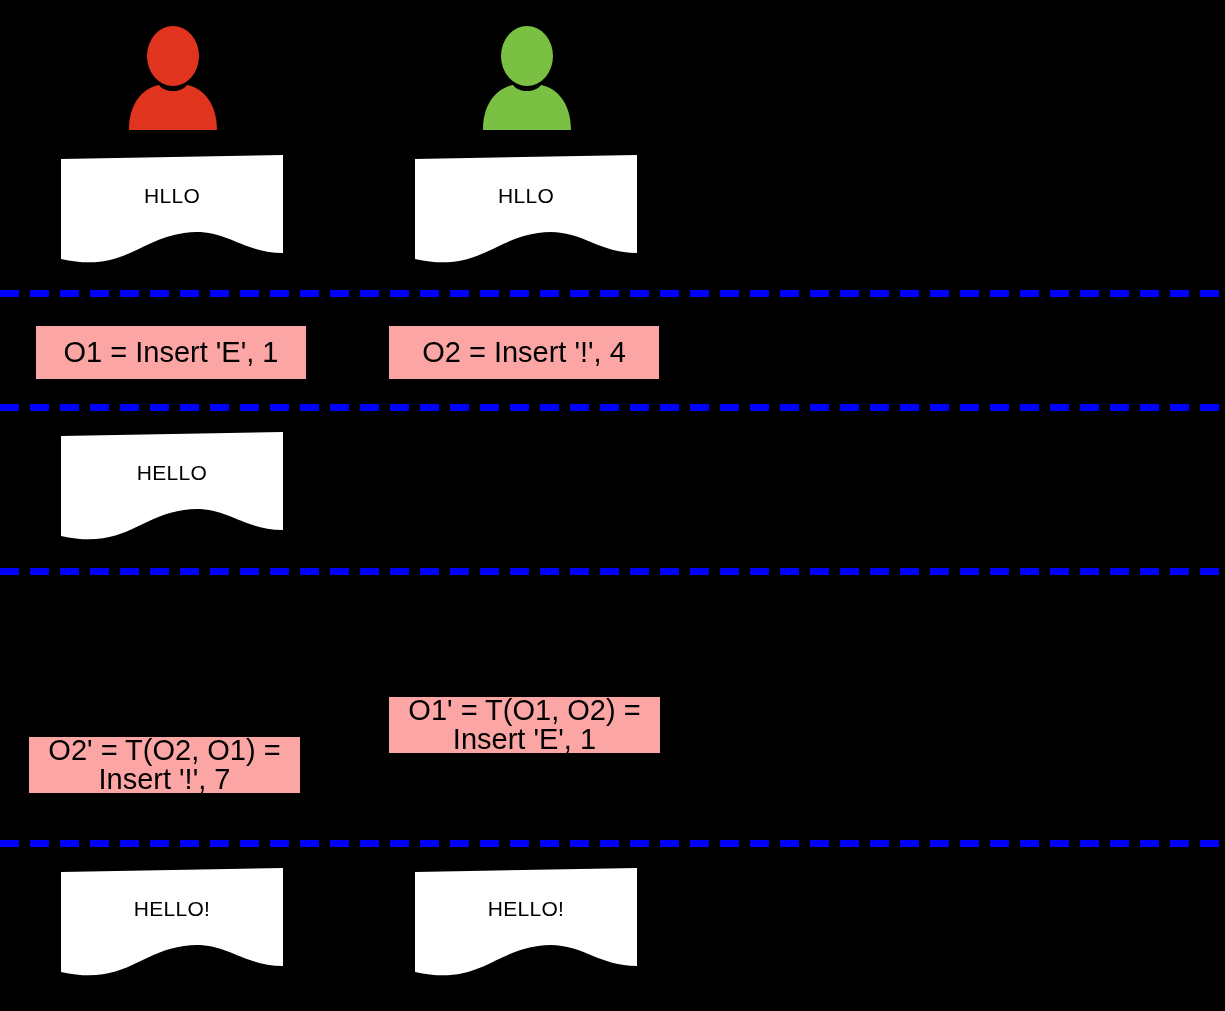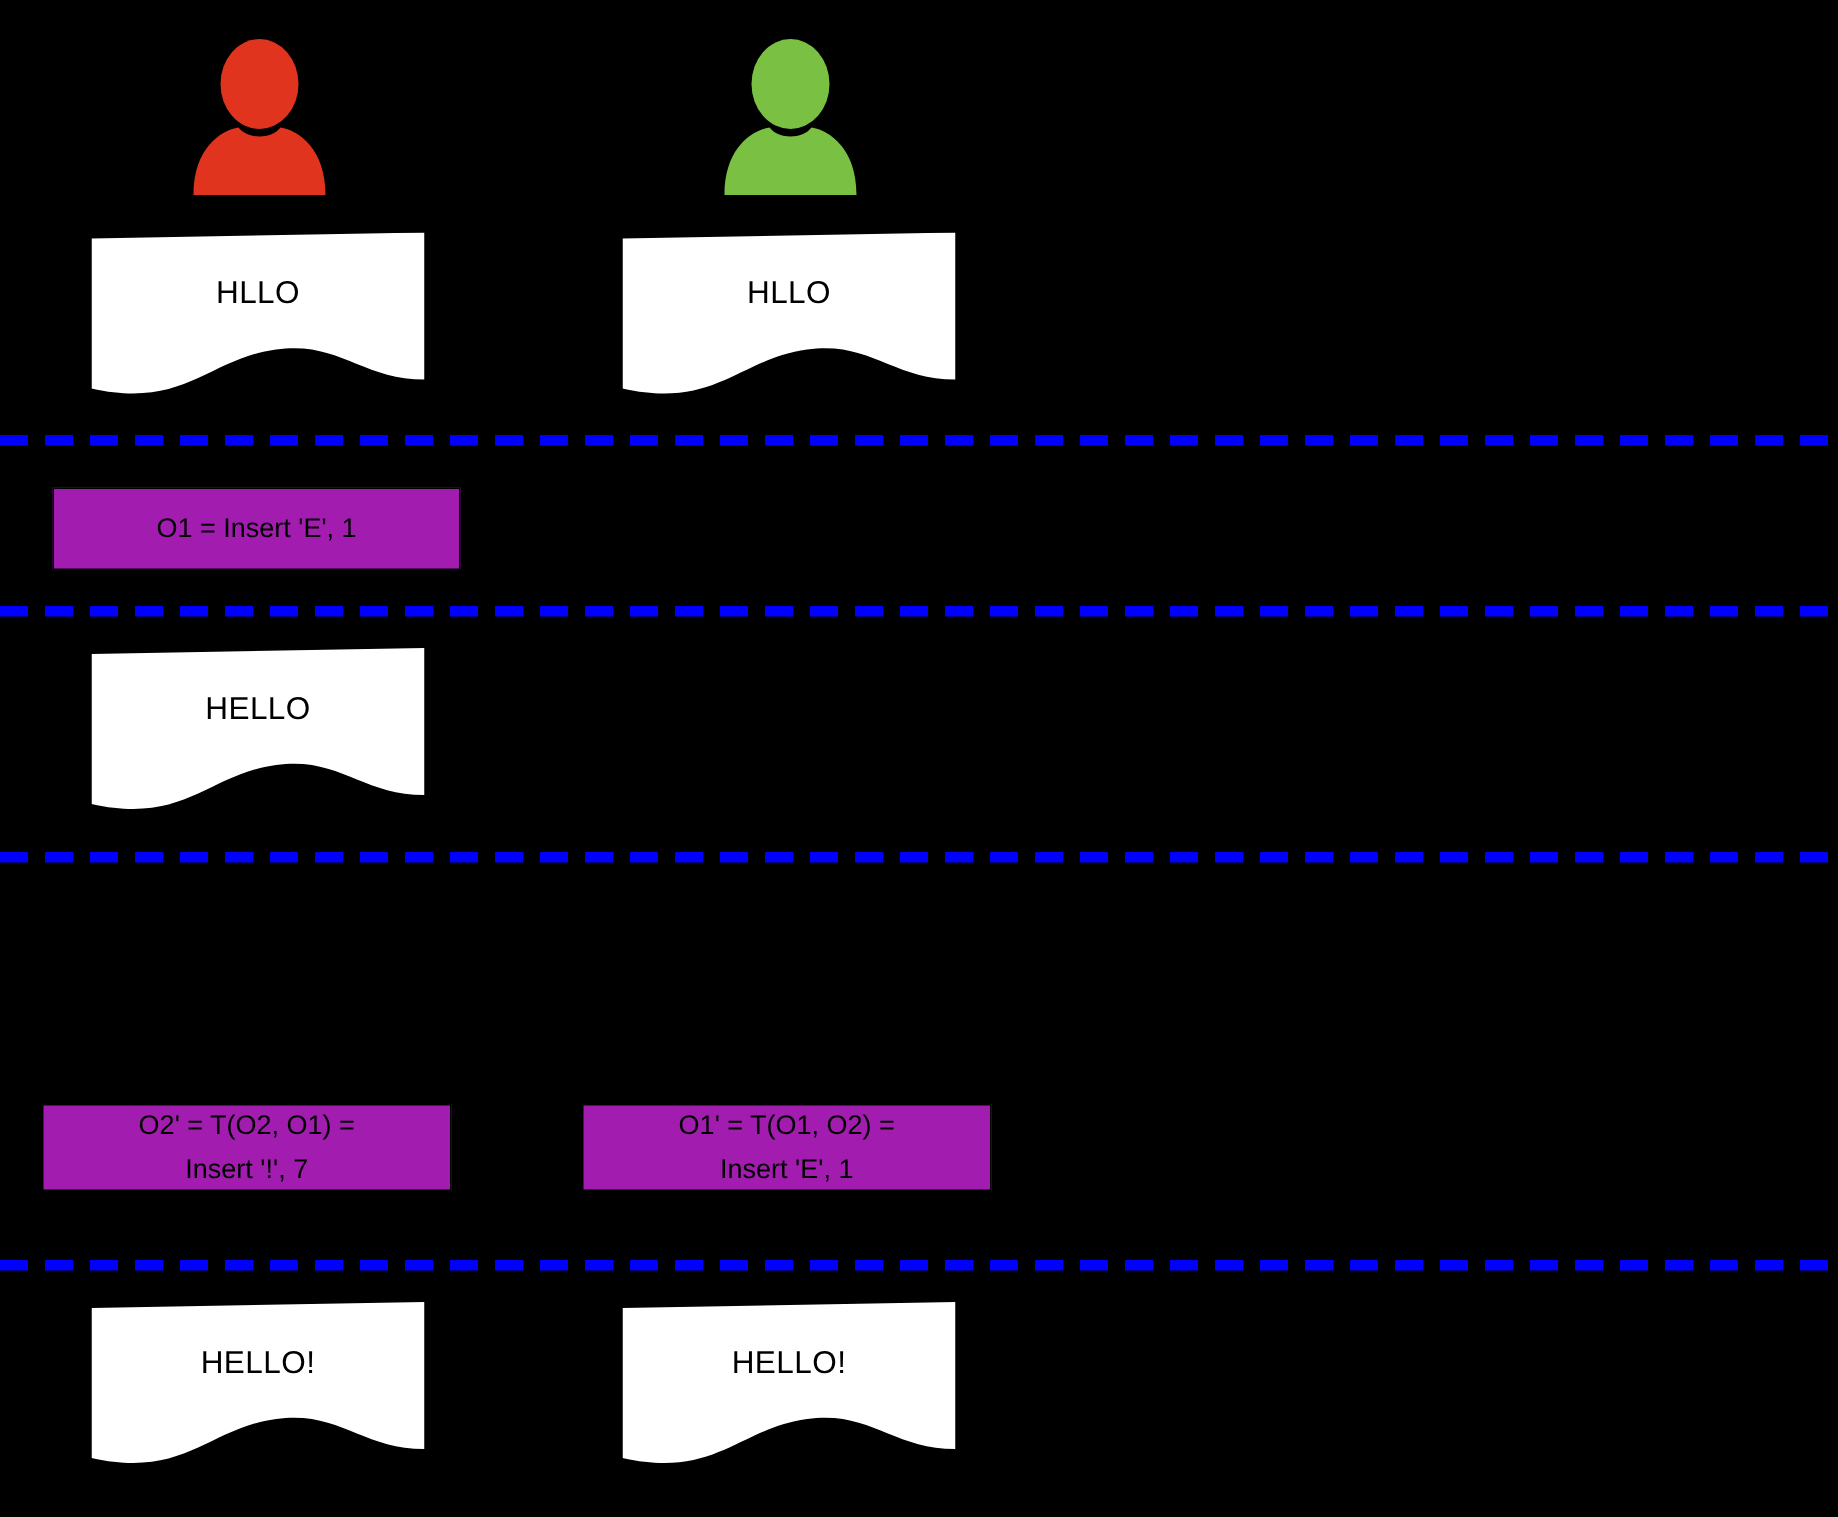--- a/index.html
+++ b/index.html
@@ -56,29 +56,29 @@
     font-size: 21px;
     font-family: "Liberation Sans", sans-serif;
     letter-spacing: 0.3px;
     white-space: nowrap;
     pointer-events: none;
   }
 
   
   .opbox {
     position: absolute;
-    background: #a21caf;
+    background: #fca5a5;
     border: 1px solid #000000;
     box-sizing: border-box;
     display: flex;
     align-items: center;
     justify-content: center;
     text-align: center;
     color: #000000;
-    font-size: 18px;
+    font-size: 29px;
     line-height: 29px;
     font-family: "Liberation Sans", sans-serif;
     white-space: pre-line;
     padding: 0 6px;
   }
 
   
   .divider {
     position: absolute;
     left: 0;
@@ -123,39 +123,40 @@
     <svg viewBox="0 0 222 122" xmlns="http://www.w3.org/2000/svg" preserveAspectRatio="none">
       <path d="M0 4 L222 0 L222 98 C180 98 165 72 123 78 C78 84 62 118 0 104 Z" fill="#ffffff"></path>
     </svg>
     <div class="doc-label">HLLO</div>
   </div>
 
   <div class="divider" style="top:290px;"></div>
 
   <div class="opbox" style="left:35px; top:325px; width:272px; height:55px;">O1 = Insert 'E', 1</div>
 
+  <div class="opbox" style="left:388px; top:325px; width:272px; height:55px;">O2 = Insert '!', 4</div>
 
   <div class="divider" style="top:404px;"></div>
 
   <div class="doc" style="left:61px; top:432px;">
     <svg viewBox="0 0 222 122" xmlns="http://www.w3.org/2000/svg" preserveAspectRatio="none">
       <path d="M0 4 L222 0 L222 98 C180 98 165 72 123 78 C78 84 62 118 0 104 Z" fill="#ffffff"></path>
     </svg>
     <div class="doc-label">HELLO</div>
   </div>
 
 
   <div class="divider" style="top:568px;"></div>
 
   <div class="opbox" style="left:28px; top:736px; width:273px; height:58px;">
     <span>O2' = T(O2, O1) =
 Insert '!', 7</span>
   </div>
 
-  <div class="opbox" style="left:388px; top:736px; width:273px; height:58px;">
+  <div class="opbox" style="left:388px; top:696px; width:273px; height:58px;">
     <span>O1' = T(O1, O2) =
 Insert 'E', 1</span>
   </div>
 
   <div class="divider" style="top:840px;"></div>
 
   <div class="doc" style="left:61px; top:868px;">
     <svg viewBox="0 0 222 122" xmlns="http://www.w3.org/2000/svg" preserveAspectRatio="none">
       <path d="M0 4 L222 0 L222 98 C180 98 165 72 123 78 C78 84 62 118 0 104 Z" fill="#ffffff"></path>
     </svg>

